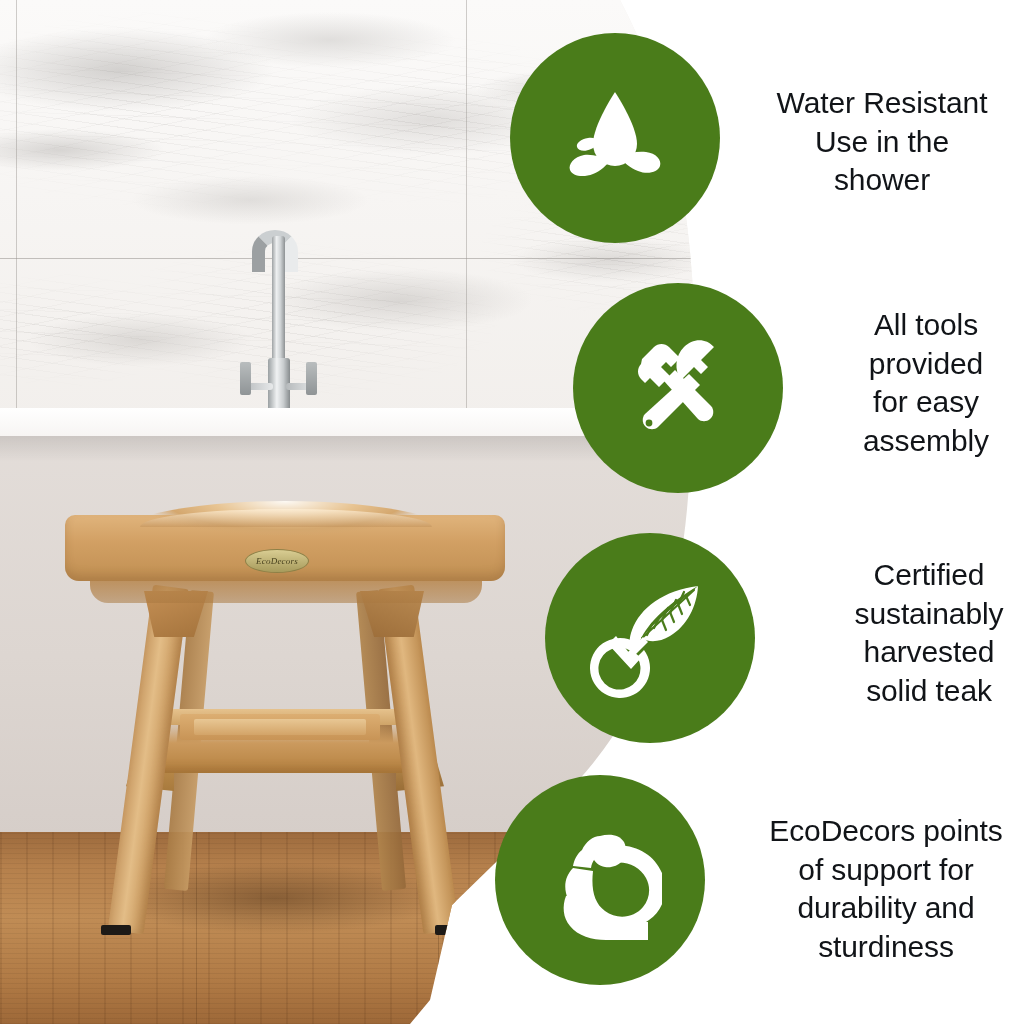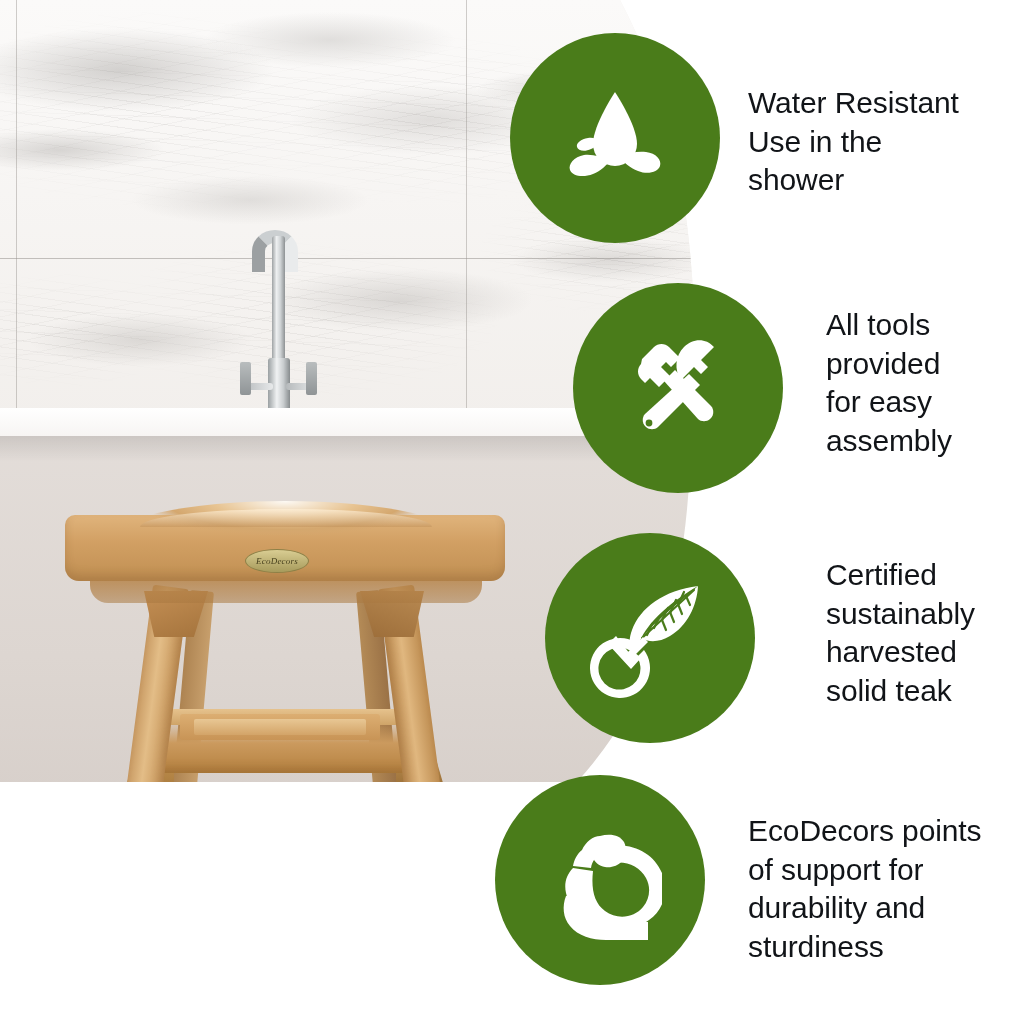--- a/index.html
+++ b/index.html
@@ -1,21 +1,21 @@
 <!DOCTYPE html>
 <html><head>
 <meta charset="utf-8">
 <style>
   html,body{margin:0;padding:0;background:#fff;}
   body{width:1024px;height:1024px;overflow:hidden;font-family:"Liberation Sans",sans-serif;}
   #stage{position:relative;width:1024px;height:1024px;background:#ffffff;overflow:hidden;}
 
   
   #photo{
-    position:absolute;left:0;top:0;width:730px;height:782px;
+    position:absolute;left:0;top:0;width:730px;height:1024px;
     overflow:hidden;
     -webkit-clip-path:path("M0,0 L620,0 C700,150 700,330 690,470 C683,590 660,700 560,800 L452,905 L430,1000 L410,1024 L0,1024 Z");
     clip-path:path("M0,0 L620,0 C700,150 700,330 690,470 C683,590 660,700 560,800 L452,905 L430,1000 L410,1024 L0,1024 Z");
   }
 
   
   .wall{position:absolute;left:0;top:0;width:730px;height:420px;background:#f3f1ee;}
   .marble{position:absolute;inset:0;
     background:
       radial-gradient(ellipse 220px 60px at 120px 70px, rgba(120,116,112,.30), rgba(120,116,112,0) 70%),
@@ -130,21 +130,21 @@
   .shelf-inner2{left:134px;top:224px;width:172px;height:16px;
     background:linear-gradient(180deg,#e8c794,#d3a468);border-radius:2px;}
   .rail-l{left:66px;top:262px;width:48px;height:34px;
     background:linear-gradient(180deg,#c0904f,#a87a3d);clip-path:polygon(18% 0,100% 12%,100% 100%,0 86%);}
   .rail-r{left:336px;top:262px;width:48px;height:34px;
     background:linear-gradient(180deg,#b5894c,#9a6e37);clip-path:polygon(0 12%,82% 0,100% 86%,0 100%);}
 
   
   .badge{position:absolute;}
   .circle{position:absolute;border-radius:50%;display:flex;align-items:center;justify-content:center;}
-  .feat-text{position:absolute;color:#111418;font-size:30px;line-height:1.29;letter-spacing:-.1px;white-space:pre-line;}
+  .feat-text{position:absolute;color:#111418;font-size:30px;line-height:1.29;letter-spacing:-.1px;white-space:pre-line;text-align:center;}
 </style>
 </head>
 <body>
 
 <div id="stage">
 
   <div id="photo">
 
     <div class="wall">
       <div class="marble"></div>

